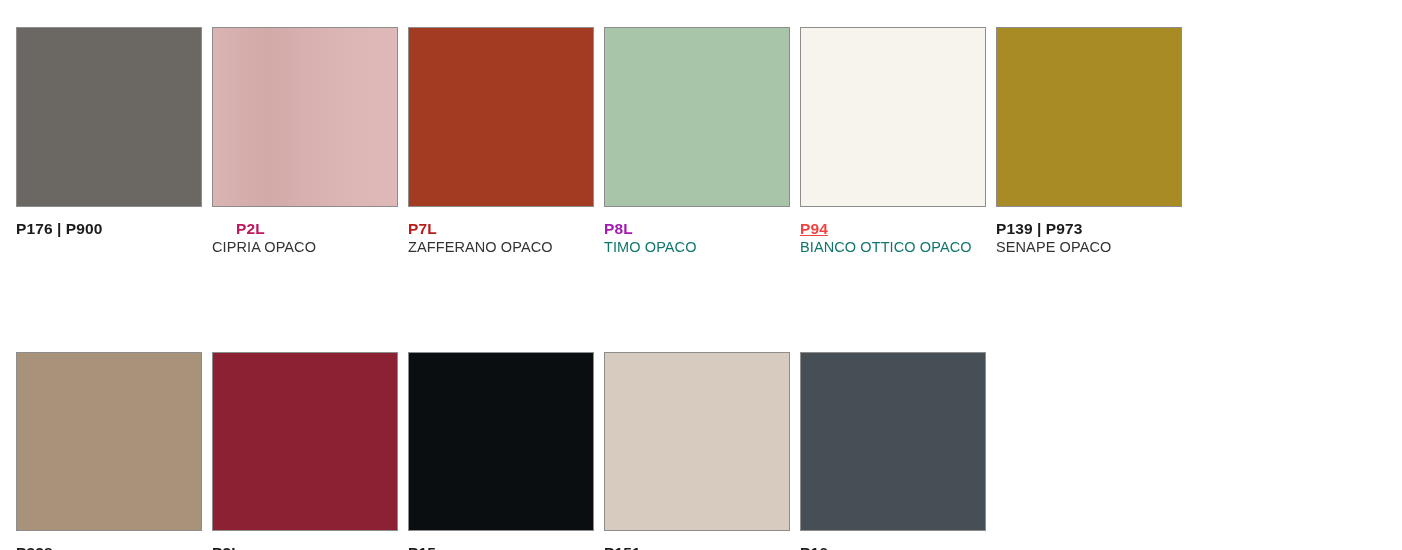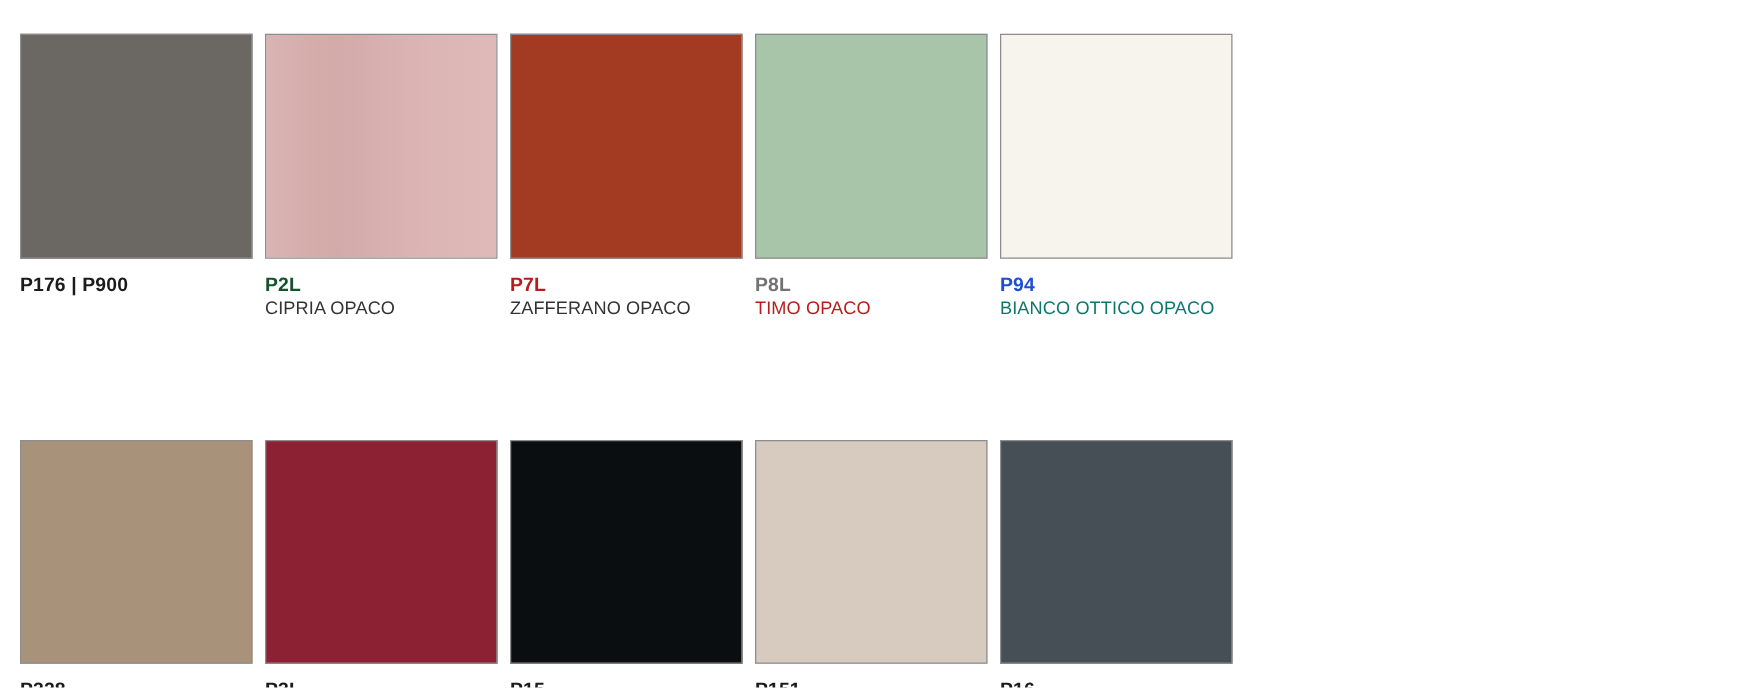--- a/index.html
+++ b/index.html
@@ -87,49 +87,56 @@
     <div class="swatch-cell">
       <div class="swatch-chip" style="background: rgb(107, 103, 98); border-color: rgb(141, 141, 141);"></div>
       <div class="swatch-caption">
         <span class="swatch-code" style="color: rgb(27, 27, 27);">P176 | P900</span>
       </div>
     </div>
 
     <div class="swatch-cell">
       <div class="swatch-chip" style="background: linear-gradient(90deg, rgb(217, 180, 178) 0%, rgb(210, 170, 168) 30%, rgb(214, 175, 174) 48%, rgb(220, 182, 181) 72%, rgb(222, 185, 184) 100%); border-color: rgb(141, 141, 141);"></div>
       <div class="swatch-caption">
-        <span class="swatch-code" style="color: #14532d;">P2L</span>
+        <span class="swatch-code" style="color: #be185d; margin-left: 24px;">P2L</span>
         <span class="swatch-name" style="color: rgb(51, 51, 51);">CIPRIA OPACO</span>
       </div>
     </div>
 
     <div class="swatch-cell">
       <div class="swatch-chip" style="background: rgb(163, 58, 34); border-color: rgb(141, 141, 141);"></div>
       <div class="swatch-caption">
         <span class="swatch-code" style="color: #b91c1c;">P7L</span>
         <span class="swatch-name" style="color: rgb(51, 51, 51);">ZAFFERANO OPACO</span>
       </div>
     </div>
 
     <div class="swatch-cell">
       <div class="swatch-chip" style="background: rgb(168, 197, 170); border-color: rgb(141, 141, 141);"></div>
       <div class="swatch-caption">
-        <span class="swatch-code" style="color: #737373;">P8L</span>
-        <span class="swatch-name" style="color: #b91c1c;">TIMO OPACO</span>
+        <span class="swatch-code" style="color: #a21caf;">P8L</span>
+        <span class="swatch-name" style="color: #0f766e;">TIMO OPACO</span>
       </div>
     </div>
 
     <div class="swatch-cell">
       <div class="swatch-chip" style="background: rgb(247, 244, 238); border-color: rgb(141, 141, 141);"></div>
       <div class="swatch-caption">
-        <span class="swatch-code" style="color: #1d4ed8;">P94</span>
+        <span class="swatch-code" style="color: #ef4444; text-decoration: underline;">P94</span>
         <span class="swatch-name" style="color: #0f766e;">BIANCO OTTICO OPACO</span>
       </div>
     </div>
 
+    <div class="swatch-cell">
+      <div class="swatch-chip" style="background: rgb(169, 139, 38); border-color: rgb(141, 141, 141);"></div>
+      <div class="swatch-caption">
+        <span class="swatch-code" style="color: rgb(27, 27, 27);">P139 | P973</span>
+        <span class="swatch-name" style="color: rgb(51, 51, 51);">SENAPE OPACO</span>
+      </div>
+    </div>
 
   </div>
 
   <div class="swatch-row" id="swatch-row-2">
 
     <div class="swatch-cell">
       <div class="swatch-chip" style="background: rgb(168, 147, 122); border-color: rgb(141, 141, 141);"></div>
       <div class="swatch-caption">
         <span class="swatch-code" style="color: rgb(27, 27, 27);">P328</span>
 

